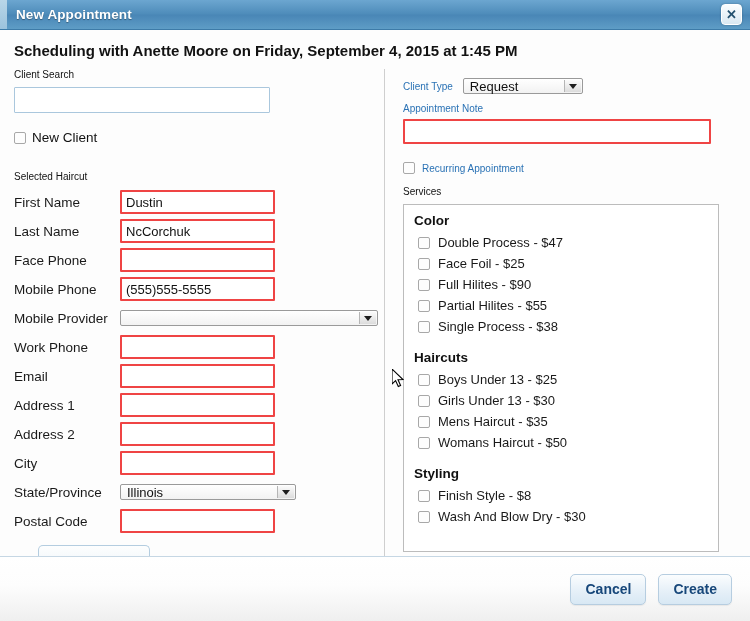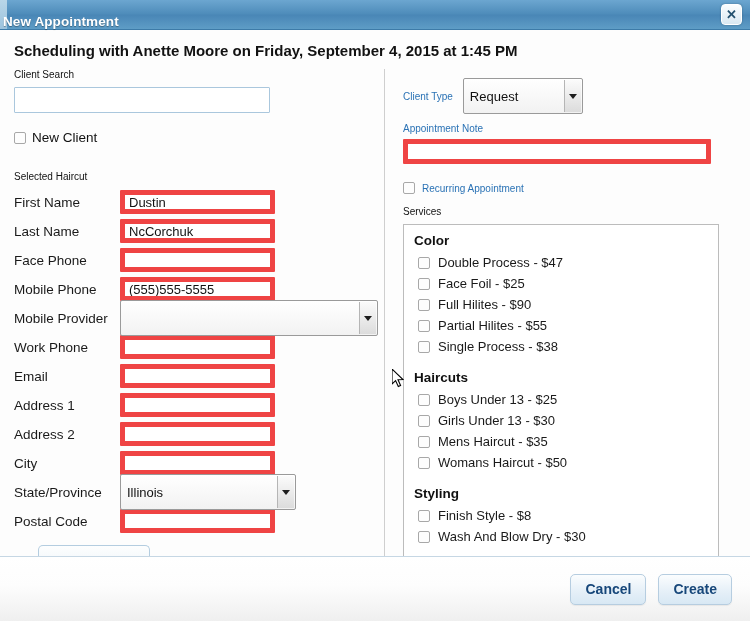--- a/index.html
+++ b/index.html
@@ -19,22 +19,22 @@
   }
 
   
   .titlebar {
     position: relative;
     height: 30px;
     flex: 0 0 30px;
     background: linear-gradient(to bottom, #6ca6d0 0%, #4e8cba 48%, #4986b6 52%, #5e9dc6 100%);
     border-bottom: 1px solid #3d7ba8;
     display: flex;
-    align-items: flex-end;
-    padding-left: 3px;
+    align-items: center;
+    padding-left: 16px;
   }
   .titlebar::before {
     content: "";
     position: absolute;
     left: 0; top: 0; bottom: 0;
     width: 7px;
     background: linear-gradient(to bottom, #b9d6e8, #9cc3dd);
   }
   .title-text {
     color: #ffffff;
@@ -97,21 +97,21 @@
     font-size: 10px;
     font-weight: normal;
     color: #111;
     margin: 0 0 7px 0;
   }
   .sec-head.services { margin-top: 12px; }
 
   
   .txt {
     height: 24px;
-    border: 5px solid #ef4444;
+    border: 2px solid #ef4444;
     background: #fff;
     font-family: "Liberation Sans", sans-serif;
     font-size: 13px;
     color: #111;
     padding: 0 4px;
     outline: none;
     border-radius: 1px;
   }
   .search-box {
     width: 256px;
@@ -143,21 +143,21 @@
   .flabel {
     width: 106px;
     flex: 0 0 106px;
     font-size: 13.5px;
     color: #1a1a1a;
   }
   .finput { width: 155px; }
 
   
   .sel {
-    height: 36px;
+    height: 16px;
     border: 1px solid #9a9a9a;
     background: linear-gradient(to bottom,#ffffff,#f2f2f2);
     font-family: "Liberation Sans", sans-serif;
     font-size: 13px;
     color: #111;
     padding: 0 22px 0 6px;
     position: relative;
     display: flex;
     align-items: center;
     border-radius: 2px;

